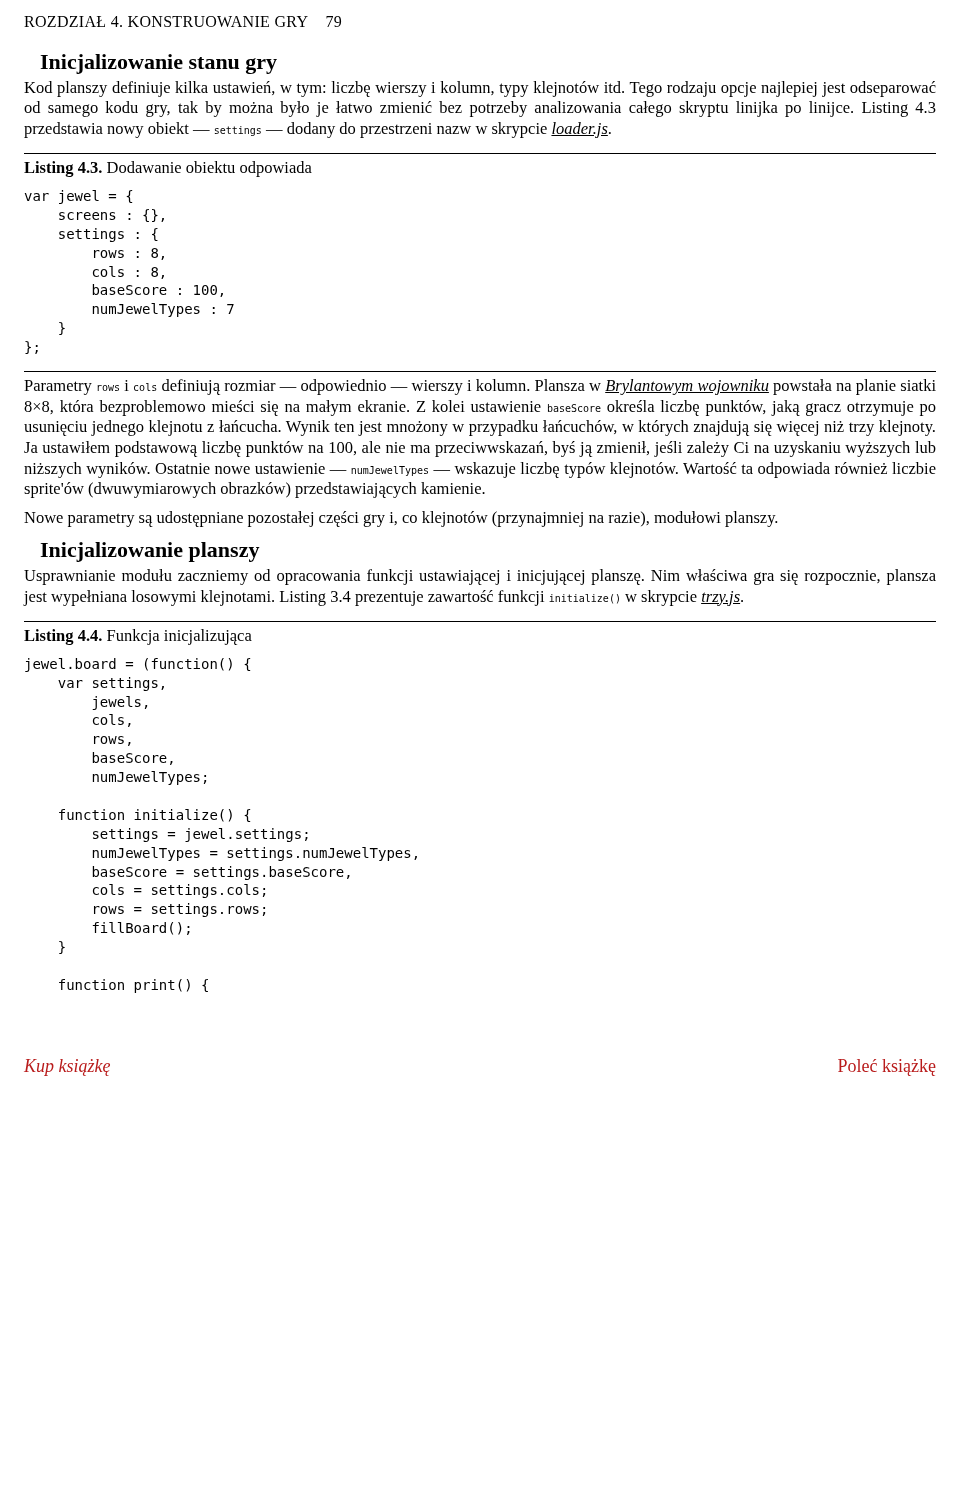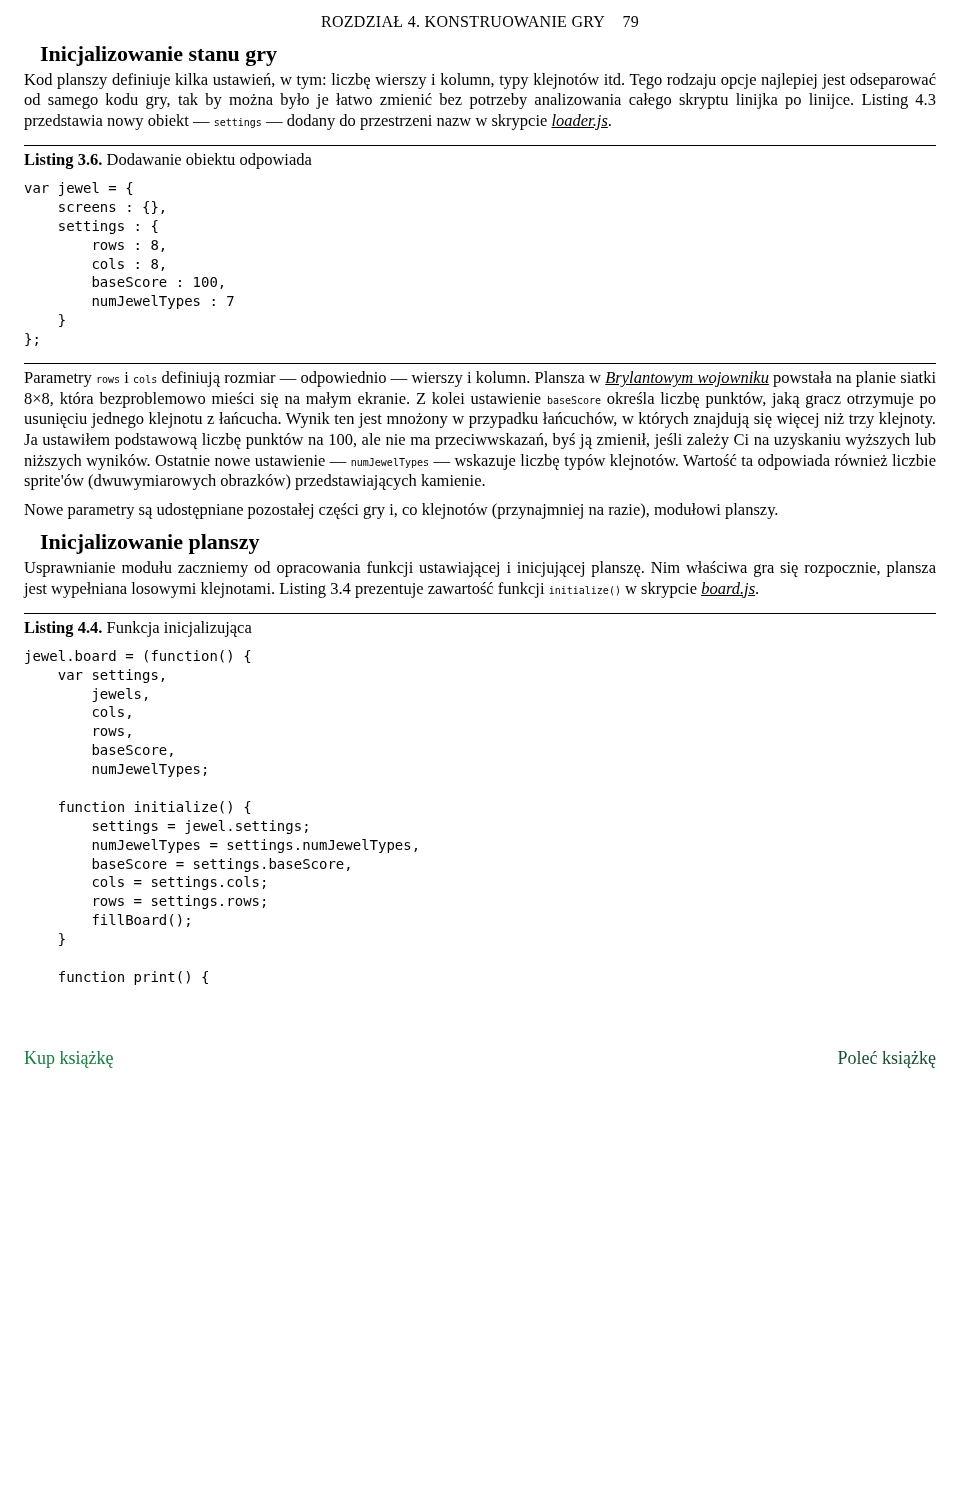--- a/index.html
+++ b/index.html
@@ -6,24 +6,24 @@
     font-family: Georgia, "Times New Roman", serif;
     font-size: 16.5px;
     line-height: 1.25;
     color: #000;
     margin: 0;
     padding: 12px 24px 20px 24px;
     width: 912px;
     background: #fff;
   }
   .header-line {
-    text-align: center;
+    text-align: left;
     font-size: 16px;
     letter-spacing: 0.3px;
-    margin-bottom: 8px;
+    margin-bottom: 16px;
   }
   h2 {
     font-size: 22px;
     font-weight: bold;
     margin: 8px 0 2px 16px;
   }
   p {
     margin: 0 0 8px 0;
     text-align: justify;
   }
@@ -48,60 +48,60 @@
   }
   .footer {
     display: flex;
     justify-content: space-between;
     margin-top: 60px;
     font-size: 18px;
   }
   .footer a {
     text-decoration: none;
   }
-  .buy { color: #15803d; }
-  .recommend { color: #14532d; }
+  .buy { color: #b91c1c; font-style: italic; }
+  .recommend { color: #b91c1c; }
   .em { font-style: italic; text-decoration: underline; }
 </style>
 </head>
 <body>
 
 <div class="header-line">
   <span>ROZDZIAŁ 4. KONSTRUOWANIE GRY</span>&nbsp;&nbsp;&nbsp;&nbsp;<span>79</span>
 </div>
 
 <h2>Inicjalizowanie stanu gry</h2>
 <p>
   <span>Kod planszy definiuje kilka ustawień, w tym: liczbę wierszy i kolumn, typy klejnotów itd. Tego rodzaju opcje najlepiej jest odseparować od samego kodu gry, tak by można było je łatwo zmienić bez potrzeby analizowania całego skryptu linijka po linijce. Listing 4.3 przedstawia nowy obiekt — </span><span class="code">settings</span><span> — dodany do przestrzeni nazw w skrypcie </span><span class="em">loader.js</span><span>.</span>
 </p>
 
 <hr>
 <p class="listing-title">
-  <strong>Listing 3.6.</strong><span> Dodawanie obiektu odpowiada</span>
+  <strong>Listing 4.3.</strong><span> Dodawanie obiektu odpowiada</span>
 </p>
 <pre>var jewel = {
     screens : {},
     settings : {
         rows : 8,
         cols : 8,
         baseScore : 100,
         numJewelTypes : 7
     }
 };</pre>
 <hr>
 
 <p>
   <span>Parametry </span><span class="code">rows</span><span> i </span><span class="code">cols</span><span> definiują rozmiar — odpowiednio — wierszy i kolumn. Plansza w </span><span class="em">Brylantowym wojowniku</span><span> powstała na planie siatki 8×8, która bezproblemowo mieści się na małym ekranie. Z kolei ustawienie </span><span class="code">baseScore</span><span> określa liczbę punktów, jaką gracz otrzymuje po usunięciu jednego klejnotu z łańcucha. Wynik ten jest mnożony w przypadku łańcuchów, w których znajdują się więcej niż trzy klejnoty. Ja ustawiłem podstawową liczbę punktów na 100, ale nie ma przeciwwskazań, byś ją zmienił, jeśli zależy Ci na uzyskaniu wyższych lub niższych wyników. Ostatnie nowe ustawienie — </span><span class="code">numJewelTypes</span><span> — wskazuje liczbę typów klejnotów. Wartość ta odpowiada również liczbie sprite'ów (dwuwymiarowych obrazków) przedstawiających kamienie.</span>
 </p>
 
 <p>Nowe parametry są udostępniane pozostałej części gry i, co klejnotów (przynajmniej na razie), modułowi planszy.</p>
 
 <h2>Inicjalizowanie planszy</h2>
 <p>
-  <span>Usprawnianie modułu zaczniemy od opracowania funkcji ustawiającej i inicjującej planszę. Nim właściwa gra się rozpocznie, plansza jest wypełniana losowymi klejnotami. Listing 3.4 prezentuje zawartość funkcji </span><span class="code">initialize()</span><span> w skrypcie </span><span class="em">board.js</span><span>.</span>
+  <span>Usprawnianie modułu zaczniemy od opracowania funkcji ustawiającej i inicjującej planszę. Nim właściwa gra się rozpocznie, plansza jest wypełniana losowymi klejnotami. Listing 3.4 prezentuje zawartość funkcji </span><span class="code">initialize()</span><span> w skrypcie </span><span class="em">trzy.js</span><span>.</span>
 </p>
 
 <hr>
 <p class="listing-title">
   <strong>Listing 4.4.</strong><span> Funkcja inicjalizująca</span>
 </p>
 <pre>jewel.board = (function() {
     var settings,
         jewels,
         cols,

